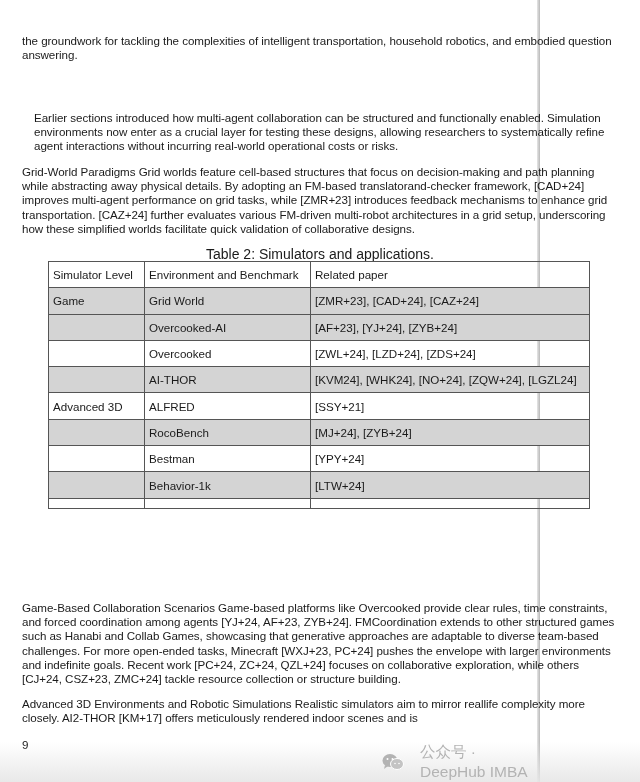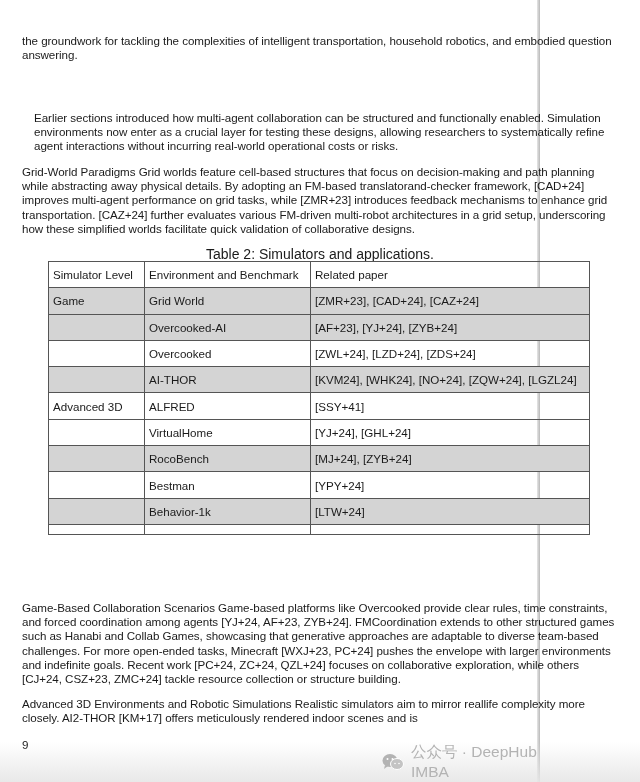--- a/index.html
+++ b/index.html
@@ -49,21 +49,21 @@
     }
     table.sim tr.shaded td { background: #d4d4d4; }
     table.sim tr.blank td { height: 10px; }
     .c1 { width: 96px; }
     .c2 { width: 166px; }
     .pagenum {
       position: absolute; left: 22px; top: 738px; font-size: 11.6px; color: #111;
     }
     .watermark {
       position: absolute; left: 382px; top: 742px;
-      display: flex; align-items: center; gap: 7px;
+      display: flex; align-items: center; gap: 16px;
       font-size: 15.5px; color: #b3b3b3;
     }
     .wm-icon { width: 22px; height: 18px; display: inline-block; }
   </style>
 </head>
 <body>
 
 <div class="page">
   <div class="right-edge"></div>
 
@@ -101,26 +101,21 @@
         <td>[ZWL+24], [LZD+24], [ZDS+24]</td>
       </tr>
       <tr class="shaded">
         <td></td>
         <td>AI-THOR</td>
         <td>[KVM24], [WHK24], [NO+24], [ZQW+24], [LGZL24]</td>
       </tr>
       <tr>
         <td>Advanced 3D</td>
         <td>ALFRED</td>
-        <td>[SSY+41]</td>
-      </tr>
-      <tr>
-        <td></td>
-        <td>VirtualHome</td>
-        <td>[YJ+24], [GHL+24]</td>
+        <td>[SSY+21]</td>
       </tr>
       <tr class="shaded">
         <td></td>
         <td>RocoBench</td>
         <td>[MJ+24], [ZYB+24]</td>
       </tr>
       <tr>
         <td></td>
         <td>Bestman</td>
         <td>[YPY+24]</td>

